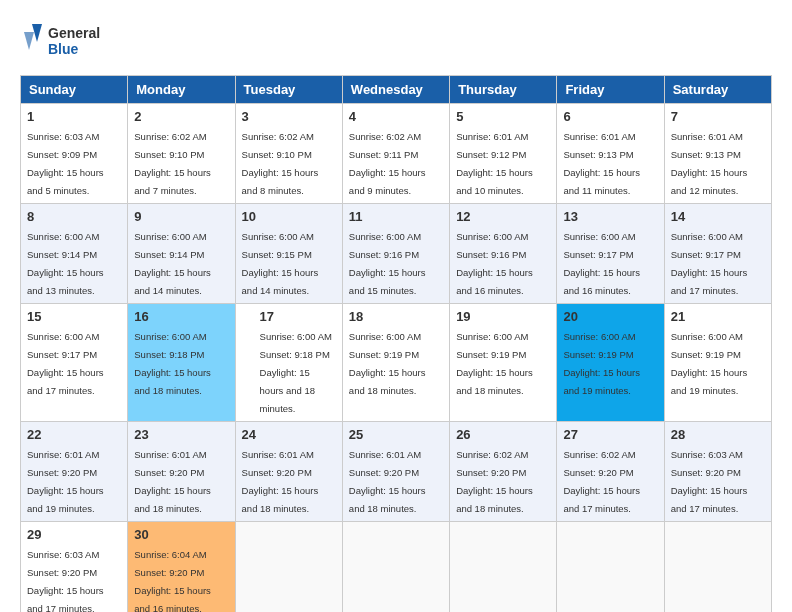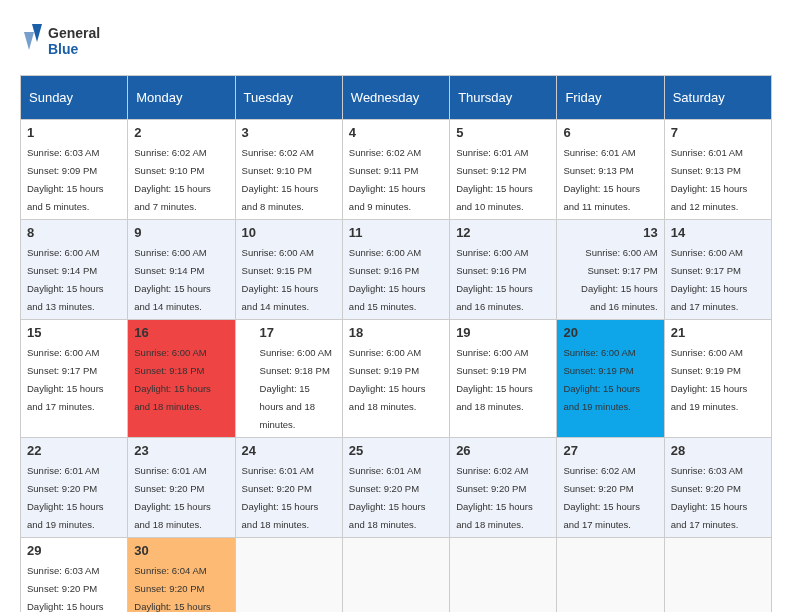--- a/index.html
+++ b/index.html
@@ -35,22 +35,22 @@
     }
     .calendar-table {
       width: 100%;
       border-collapse: collapse;
       border: 1px solid #ccc;
     }
     .calendar-table th {
       background: #1a5fa8;
       color: #fff;
       font-size: 13px;
-      font-weight: normal;
-      padding: 14px 8px;
+      font-weight: bold;
+      padding: 6px 8px;
       text-align: left;
       border: 1px solid #ccc;
     }
     .calendar-table td {
       vertical-align: top;
       border: 1px solid #ccc;
       padding: 5px 6px;
       width: 107px;
       min-height: 80px;
       background: #fff;
@@ -152,35 +152,35 @@
           <span class="day-detail">Sunrise: 6:00 AM<br>Sunset: 9:15 PM<br>Daylight: 15 hours and 14 minutes.</span>
         </td>
         <td style="background: rgb(238, 242, 250);">
           <span class="day-number">11</span>
           <span class="day-detail">Sunrise: 6:00 AM<br>Sunset: 9:16 PM<br>Daylight: 15 hours and 15 minutes.</span>
         </td>
         <td style="background: rgb(238, 242, 250);">
           <span class="day-number">12</span>
           <span class="day-detail">Sunrise: 6:00 AM<br>Sunset: 9:16 PM<br>Daylight: 15 hours and 16 minutes.</span>
         </td>
-        <td style="background: rgb(238, 242, 250); text-align: right;">
+        <td style="background: rgb(238, 242, 250);">
           <span class="day-number">13</span>
           <span class="day-detail">Sunrise: 6:00 AM<br>Sunset: 9:17 PM<br>Daylight: 15 hours and 16 minutes.</span>
         </td>
         <td style="background: rgb(238, 242, 250); margin-left: 28px;">
           <span class="day-number">14</span>
           <span class="day-detail">Sunrise: 6:00 AM<br>Sunset: 9:17 PM<br>Daylight: 15 hours and 17 minutes.</span>
         </td>
       </tr>
       <tr class="week-row">
         <td style="background: rgb(255, 255, 255);">
           <span class="day-number">15</span>
           <span class="day-detail">Sunrise: 6:00 AM<br>Sunset: 9:17 PM<br>Daylight: 15 hours and 17 minutes.</span>
         </td>
-        <td style="background: #ef4444; margin-left: 14px;">
+        <td style="background: #7dd3fc; margin-left: 14px;">
           <span class="day-number">16</span>
           <span class="day-detail">Sunrise: 6:00 AM<br>Sunset: 9:18 PM<br>Daylight: 15 hours and 18 minutes.</span>
         </td>
         <td style="background: rgb(255, 255, 255); padding-left: 24px;">
           <span class="day-number">17</span>
           <span class="day-detail">Sunrise: 6:00 AM<br>Sunset: 9:18 PM<br>Daylight: 15 hours and 18 minutes.</span>
         </td>
         <td style="background: rgb(255, 255, 255);">
           <span class="day-number">18</span>
           <span class="day-detail">Sunrise: 6:00 AM<br>Sunset: 9:19 PM<br>Daylight: 15 hours and 18 minutes.</span>

